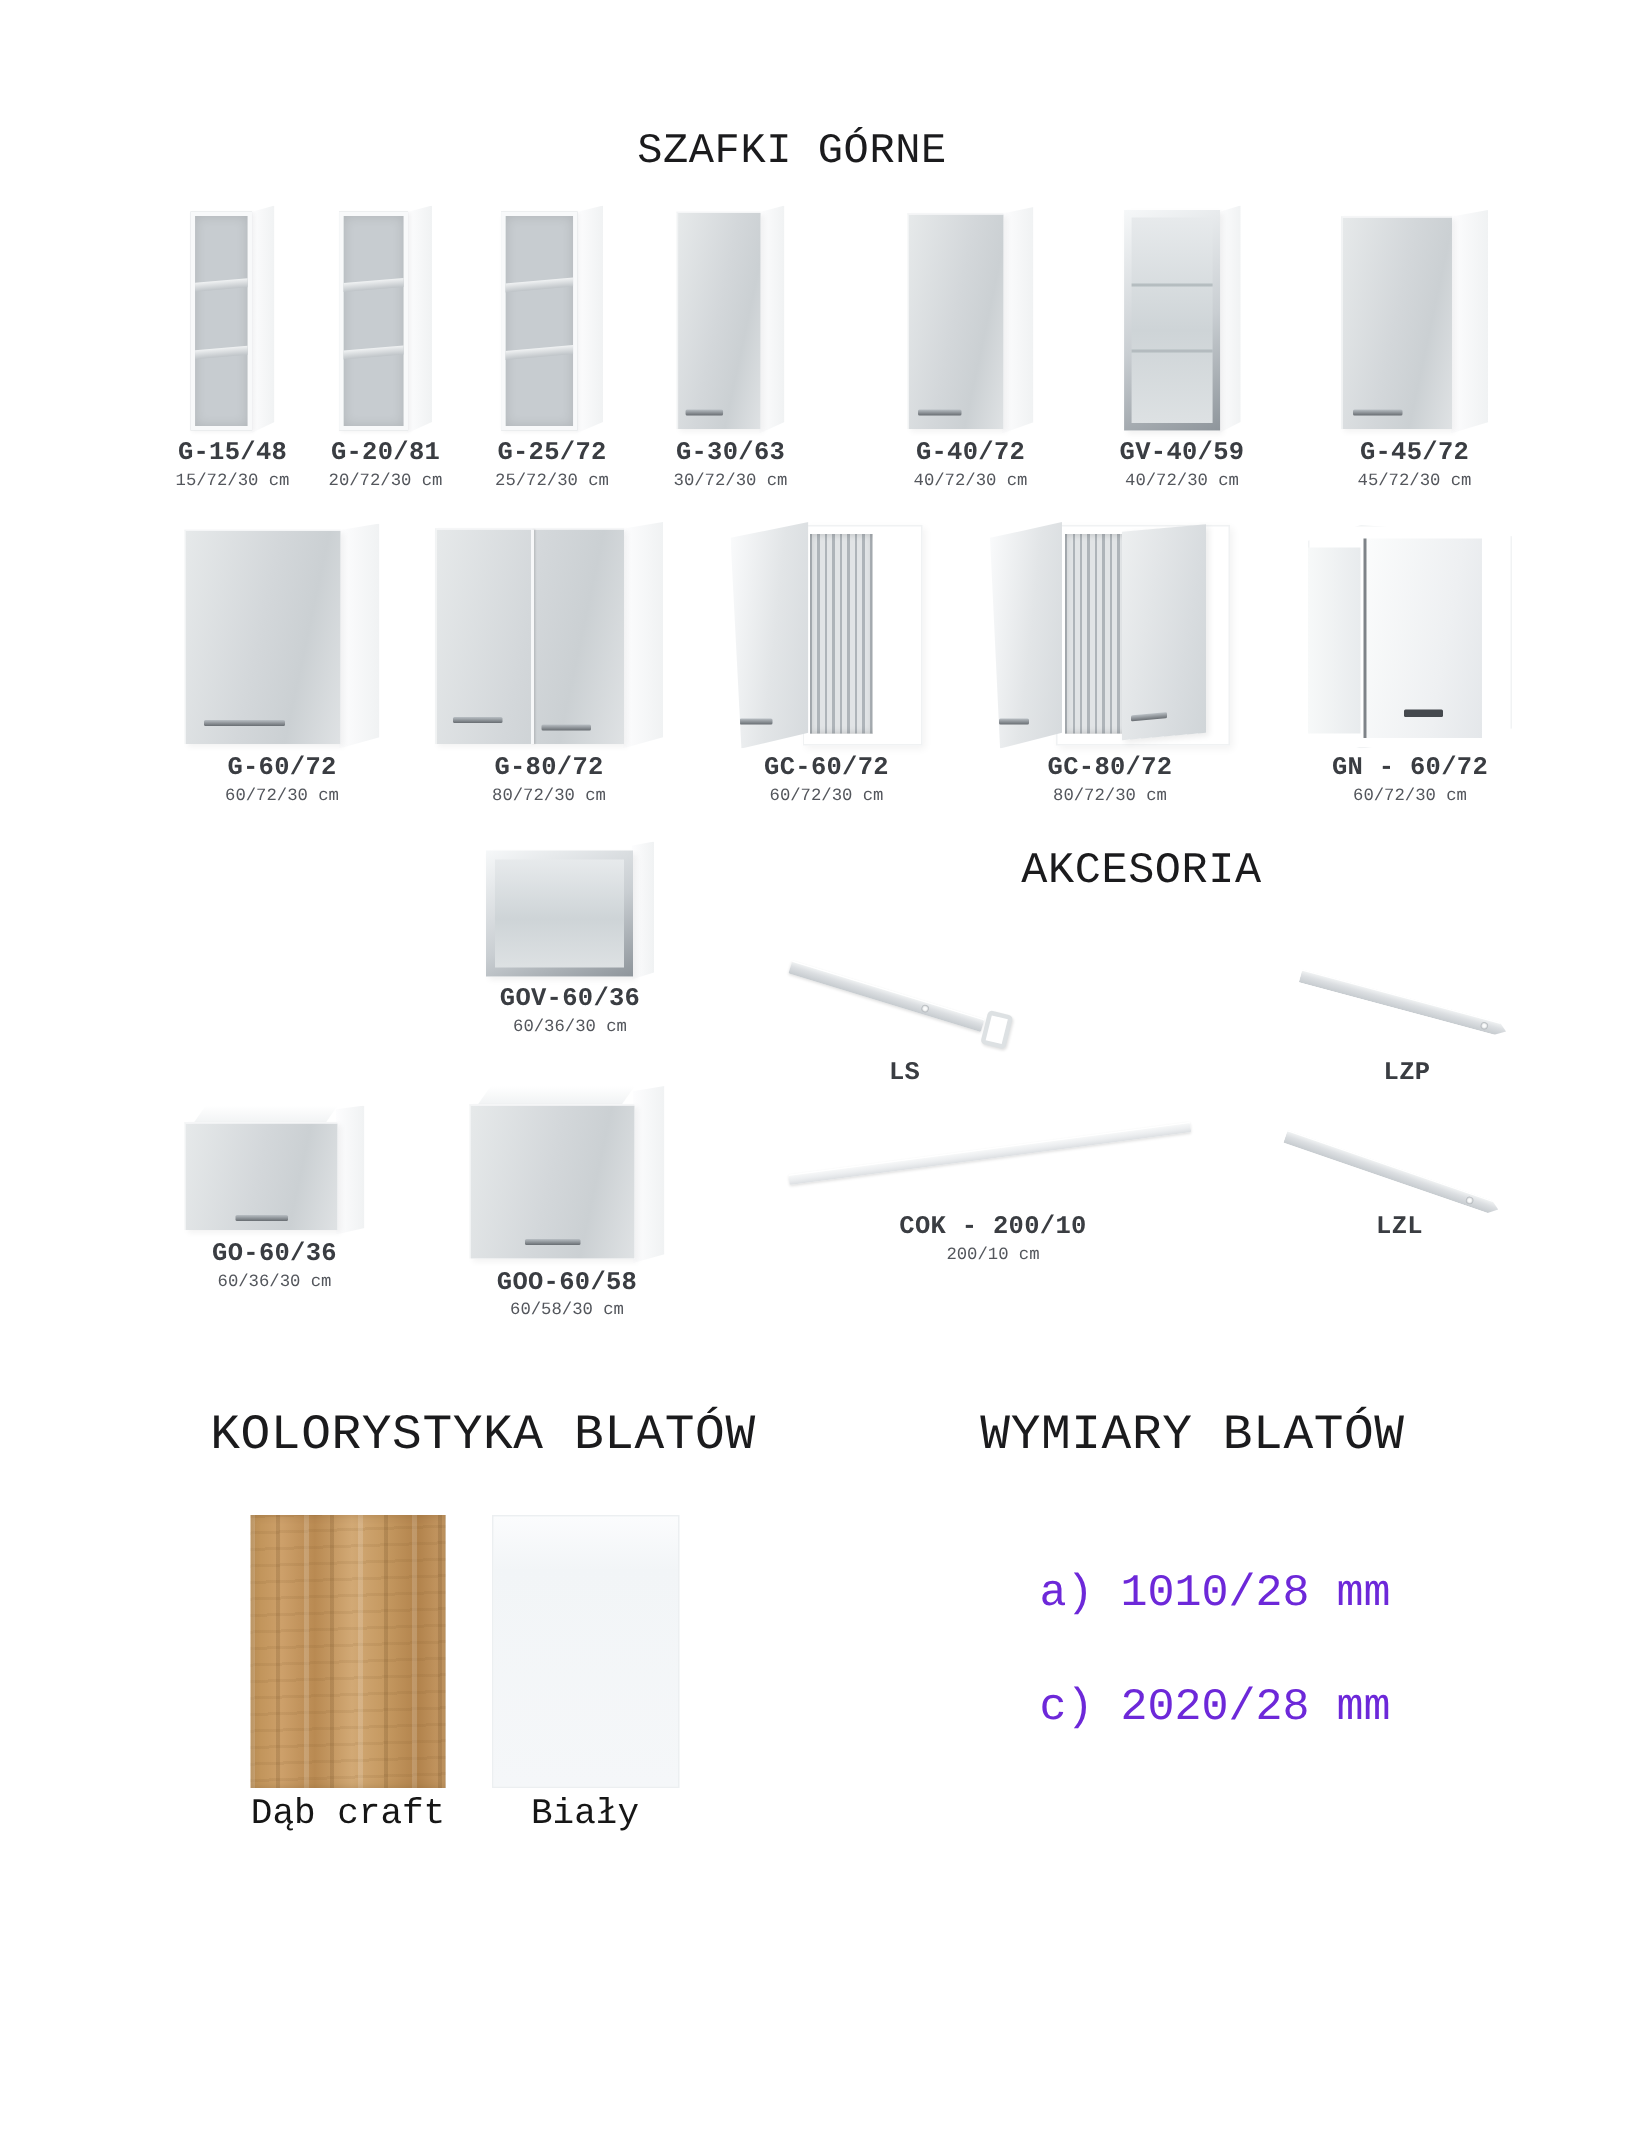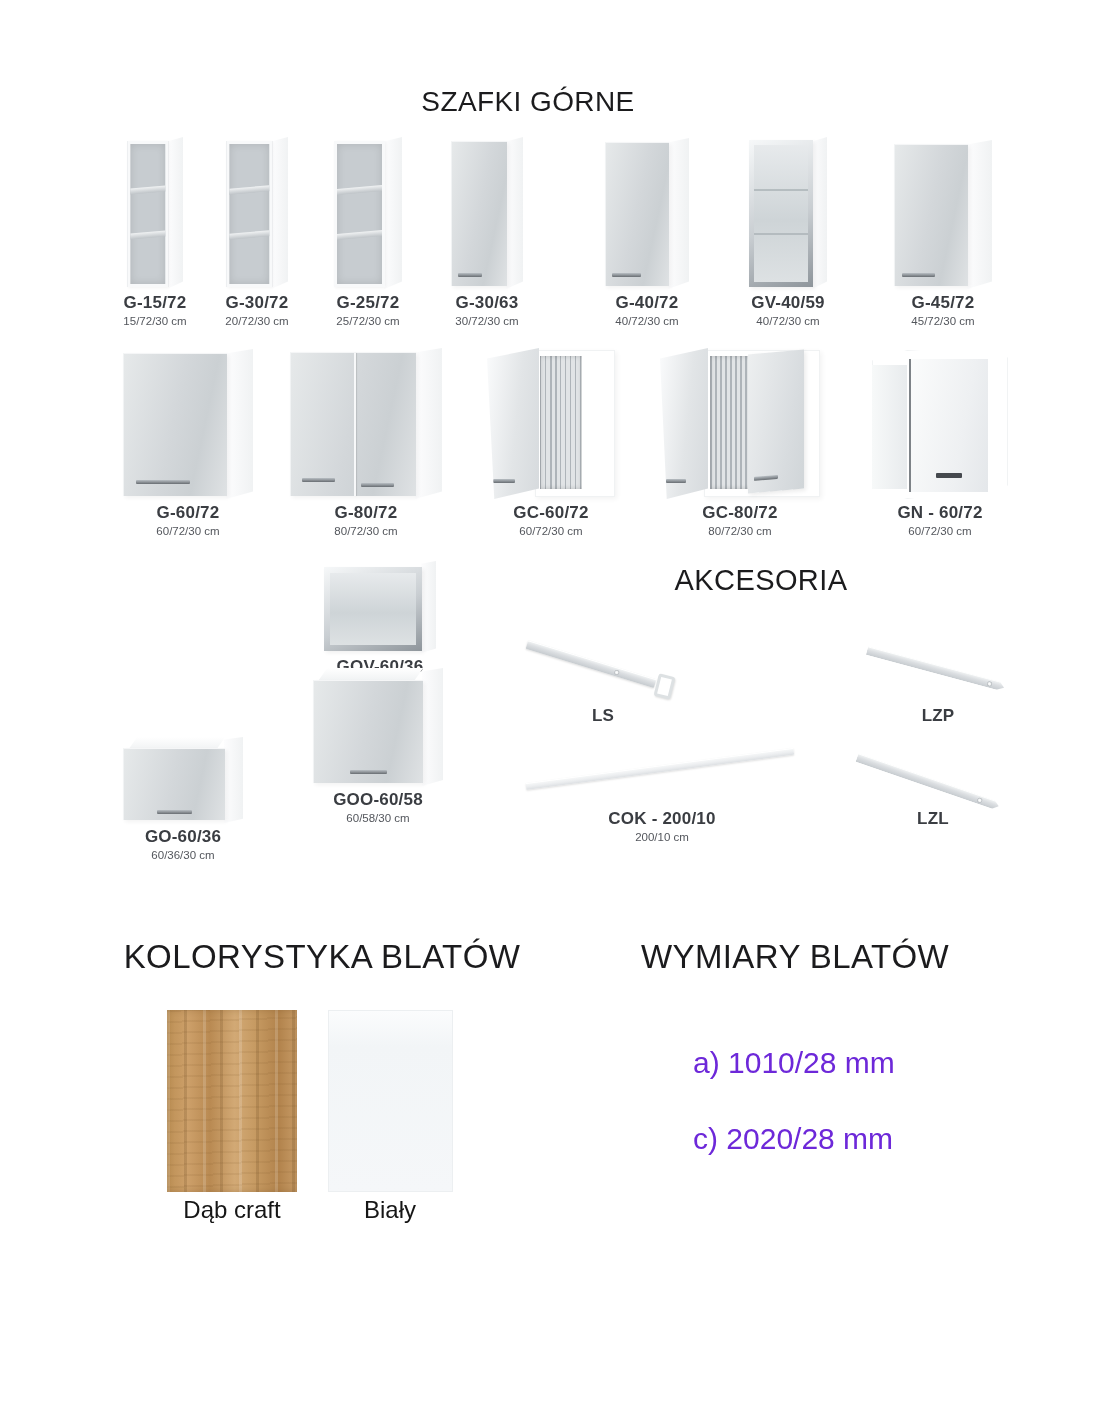--- a/index.html
+++ b/index.html
@@ -1,17 +1,17 @@
 <!DOCTYPE html>
 <html><head>
 <meta charset="utf-8">
 <style>
   html,body{margin:0;padding:0;background:#ffffff;}
   .stage{position:relative;width:1100px;height:1422px;background:#fff;overflow:hidden;
-         font-family:Liberation Sans, sans-serif;}
+         font-family:Liberation Mono, monospace;}
 
   
   .sec-title{position:absolute;transform:translateX(-50%);white-space:nowrap;
              color:#1b1b1d;font-weight:400;letter-spacing:.4px;}
   .t-upper{left:528px;top:86px;font-size:28px;}
   .t-acc{left:761px;top:564px;font-size:29px;}
   .t-colors{left:322px;top:938px;font-size:33px;}
   .t-dims{left:795px;top:938px;font-size:33px;}
 
   
@@ -107,35 +107,35 @@
   <div class="card" style="left:155px;top:133px">
     <div class="sbox" style="height:156px">
       <div class="scene" style="width:56px;height:152px">
         <div class="d-side" style="width:16px"></div>
         <div class="su-front" style="right:15px">
           <i class="shelf" style="top:31%"></i>
           <i class="shelf" style="top:63%"></i>
         </div>
       </div>
     </div>
-    <div class="code">G-15/72</div>
+    <div class="code">G-15/48</div>
     <div class="dims">15/72/30 cm</div>
   </div>
 
   <div class="card" style="left:257px;top:133px">
     <div class="sbox" style="height:156px">
       <div class="scene" style="width:62px;height:152px">
         <div class="d-side" style="width:17px"></div>
         <div class="su-front" style="right:16px">
           <i class="shelf" style="top:31%"></i>
           <i class="shelf" style="top:63%"></i>
         </div>
       </div>
     </div>
-    <div class="code">G-30/72</div>
+    <div class="code">G-20/81</div>
     <div class="dims">20/72/30 cm</div>
   </div>
 
   <div class="card" style="left:368px;top:133px">
     <div class="sbox" style="height:156px">
       <div class="scene" style="width:68px;height:152px">
         <div class="d-side" style="width:18px"></div>
         <div class="su-front" style="right:17px">
           <i class="shelf" style="top:31%"></i>
           <i class="shelf" style="top:63%"></i>
@@ -323,21 +323,21 @@
         <div class="d-side" style="width:19px"></div>
         <div class="d-door" style="right:18px;top:11px">
           <i class="handle" style="left:33%;width:34%;bottom:6px"></i>
         </div>
       </div>
     </div>
     <div class="code">GO-60/36</div>
     <div class="dims">60/36/30 cm</div>
   </div>
 
-  <div class="card" style="left:378px;top:666px">
+  <div class="card" style="left:378px;top:722px">
     <div class="sbox" style="height:120px">
       <div class="scene" style="width:130px;height:118px">
         <div class="flap-top" style="left:10px;right:24px"></div>
         <div class="d-side" style="width:21px"></div>
         <div class="d-door" style="right:20px;top:12px">
           <i class="handle" style="left:33%;width:34%;bottom:9px"></i>
         </div>
       </div>
     </div>
     <div class="code">GOO-60/58</div>

